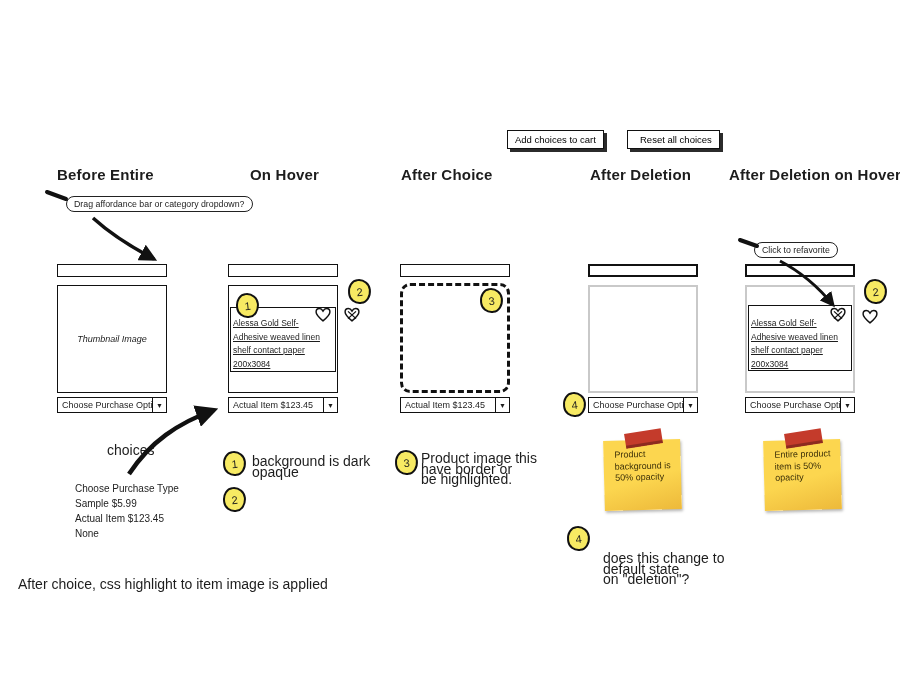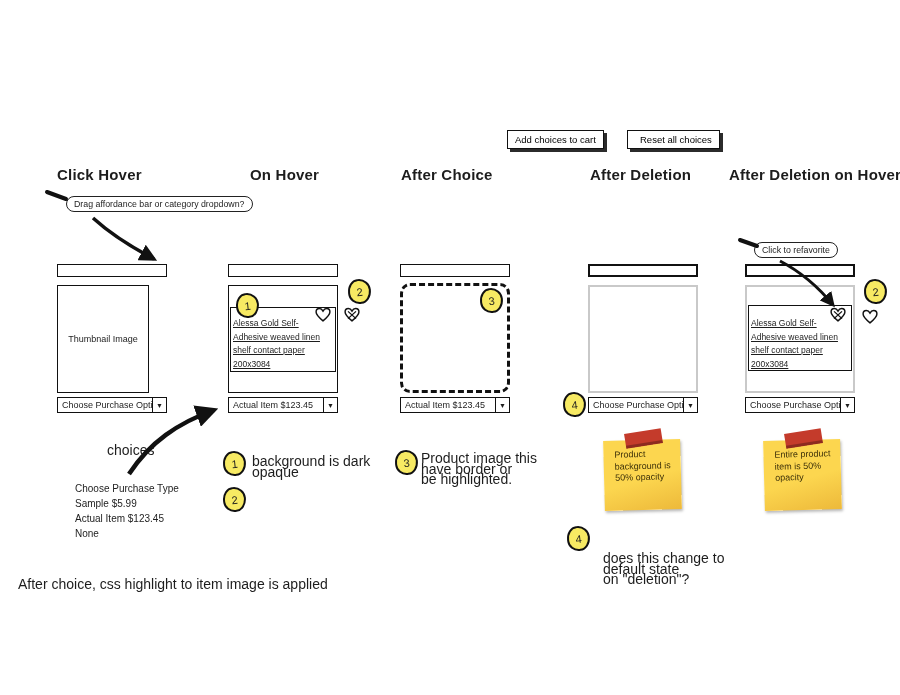--- a/index.html
+++ b/index.html
@@ -50,31 +50,31 @@
     <path d="M47,192 l19,7" stroke="#111" stroke-width="4" stroke-linecap="round" fill="none"></path>
     <path d="M93,218 C115,238 137,250 154,259" stroke="#111" stroke-width="3.5" fill="none" marker-end="url(#ah)"></path>
     <path d="M129,474 C150,442 178,423 214,410" stroke="#111" stroke-width="4.5" fill="none" marker-end="url(#ah)"></path>
     <path d="M740,240 l17,6" stroke="#111" stroke-width="4" stroke-linecap="round" fill="none"></path>
     <path d="M780,261 C801,272 820,289 833,305" stroke="#111" stroke-width="3" fill="none" marker-end="url(#ah)"></path>
   </svg>
 
   <button class="abs btn3d" style="left:507px;top:130px;">Add choices to cart</button>
   <button class="abs btn3d" style="left:627px;top:130px;padding-left:12px;">Reset all choices</button>
 
-  <div class="abs colhead" style="left:57px;top:166px;">Click Hover</div>
+  <div class="abs colhead" style="left:57px;top:166px;">Before Entire</div>
   <div class="abs colhead" style="left:250px;top:166px;">On Hover</div>
   <div class="abs colhead" style="left:401px;top:166px;">After Choice</div>
   <div class="abs colhead" style="left:590px;top:166px;">After Deletion</div>
   <div class="abs callout" style="left:66px;top:196px;">Drag affordance bar or category dropdown?</div>
 
   <div class="abs colhead" style="left:729px;top:166px;">After Deletion on Hover</div>
   <div class="abs callout" style="left:754px;top:242px;">Click to refavorite</div>
 
   <div class="abs bar" style="left:57px;top:264px;"></div>
-  <div class="abs box imgbox" style="left:57px;top:285px;width:92px;height:108px;">
+  <div class="abs box imgbox" style="left:57px;top:285px;width:110px;height:108px;font-style:italic;">
     <span>Thumbnail Image</span>
   </div>
   <div class="abs dropdown" style="left:57px;top:397px;">
     <span class="txt">Choose Purchase Option</span>
     <span class="dd">▼</span>
   </div>
 
   <div class="abs bar" style="left:228px;top:264px;"></div>
   <div class="abs box" style="left:228px;top:285px;width:110px;height:108px;"></div>
   <div class="abs box" style="left:230px;top:307px;width:106px;height:65px;"></div>

